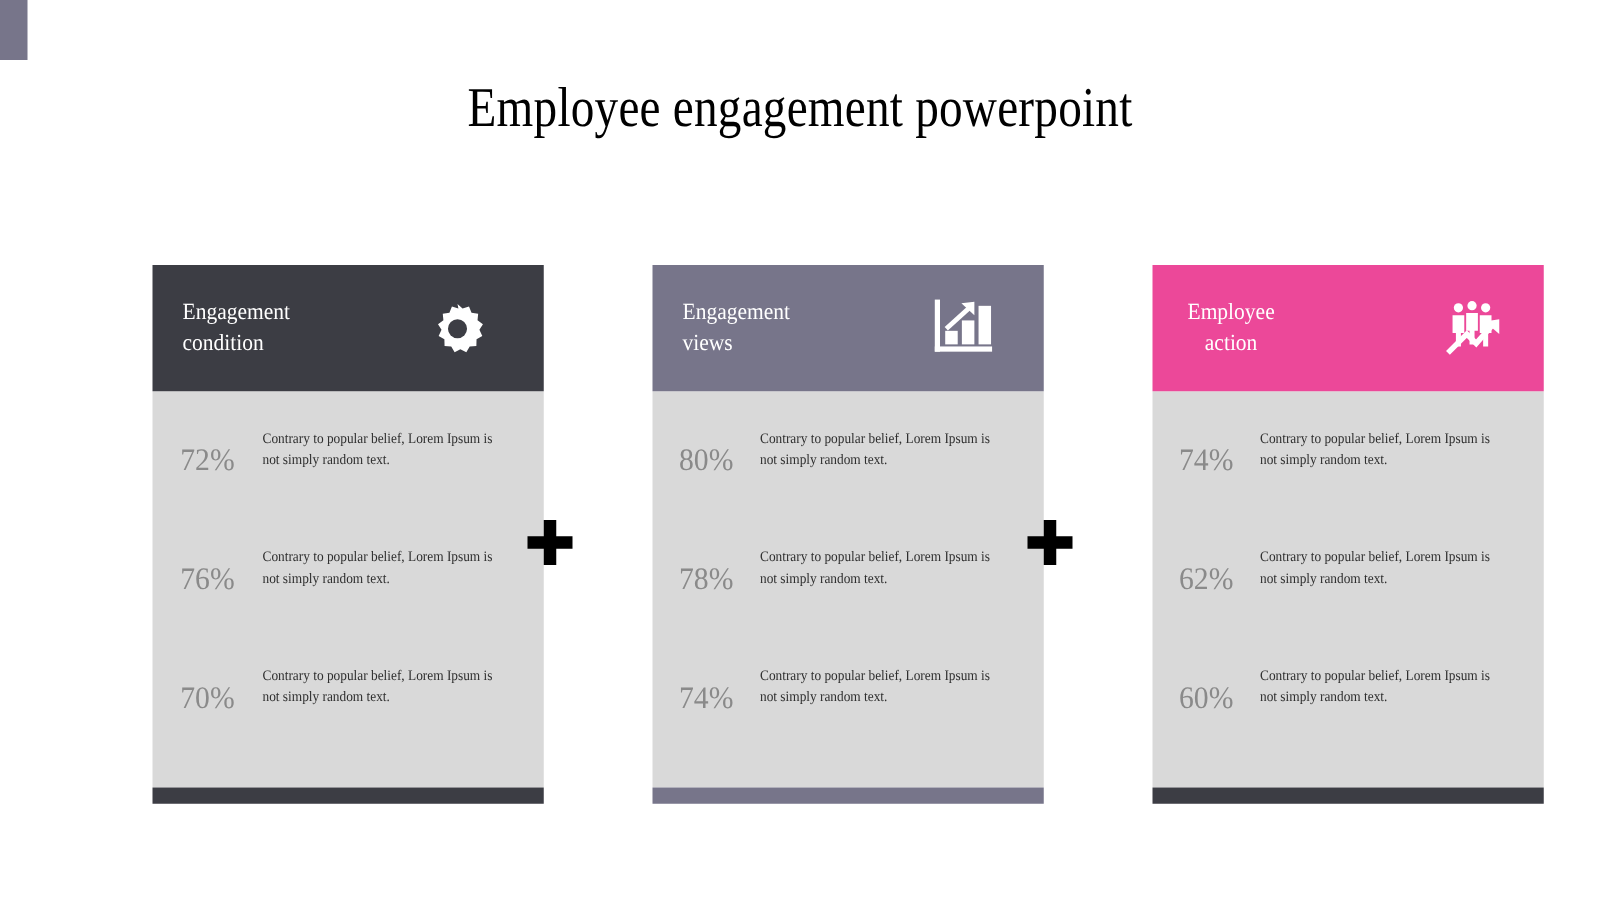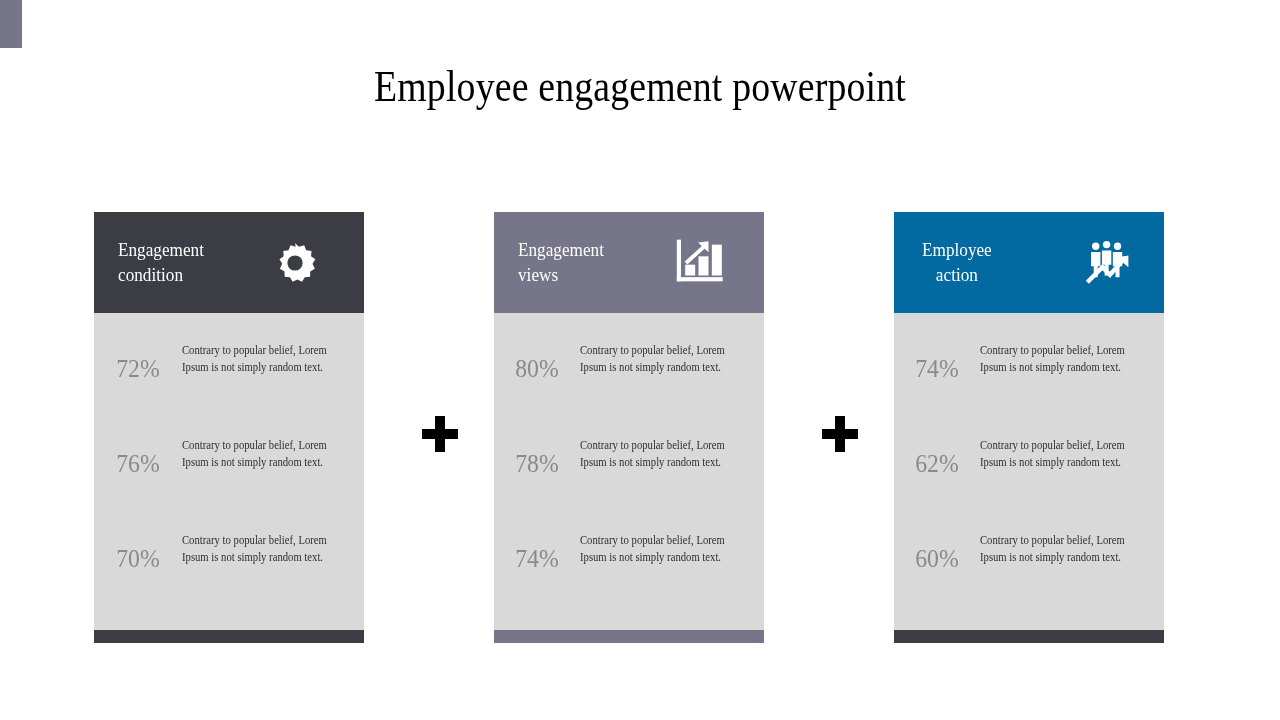--- a/index.html
+++ b/index.html
@@ -30,22 +30,23 @@
     letter-spacing: .2px;
     transform: scaleX(.84);
     transform-origin: 640px 0;
     white-space: nowrap;
   }
 
   
   .card {
     position: absolute;
     top: 212px;
-    width: 270px;
+    width: 313px;
     height: 431px;
+    margin-left: 28px;
   }
   .card.c1 { left: 94px; }
   .card.c2 { left: 494px; }
   .card.c3 { left: 894px; }
 
   .card-header {
     position: relative;
     height: 101px;
     width: 100%;
     display: flex;
@@ -204,21 +205,21 @@
     </div>
     <div class="card-footer" style="background:#77758a"></div>
   </div>
 
   <div class="plus p2">
     <div class="bar-h"></div>
     <div class="bar-v"></div>
   </div>
 
   <div class="card c3">
-    <div class="card-header" style="background:#0369a1">
+    <div class="card-header" style="background:#ec4899">
       <div class="card-title">Employee
 action</div>
       <div class="card-icon">
         <svg width="64" height="50" viewBox="0 0 74 58" aria-hidden="true">
           <circle cx="14" cy="9" r="4.4" fill="#ffffff"></circle>
           <circle cx="27" cy="7" r="4.4" fill="#ffffff"></circle>
           <circle cx="40" cy="9" r="4.4" fill="#ffffff"></circle>
           <path fill="#ffffff" d="M8.4 16 h11.2 v17 h-3.2 v13 h-4.8 v-13 h-3.2 z"></path>
           <path fill="#ffffff" d="M21.4 14 h11.2 v17 h-3.2 v13 h-4.8 v-13 h-3.2 z"></path>
           <path fill="#ffffff" d="M34.4 16 h11.2 v17 h-3.2 v13 h-4.8 v-13 h-3.2 z"></path>

